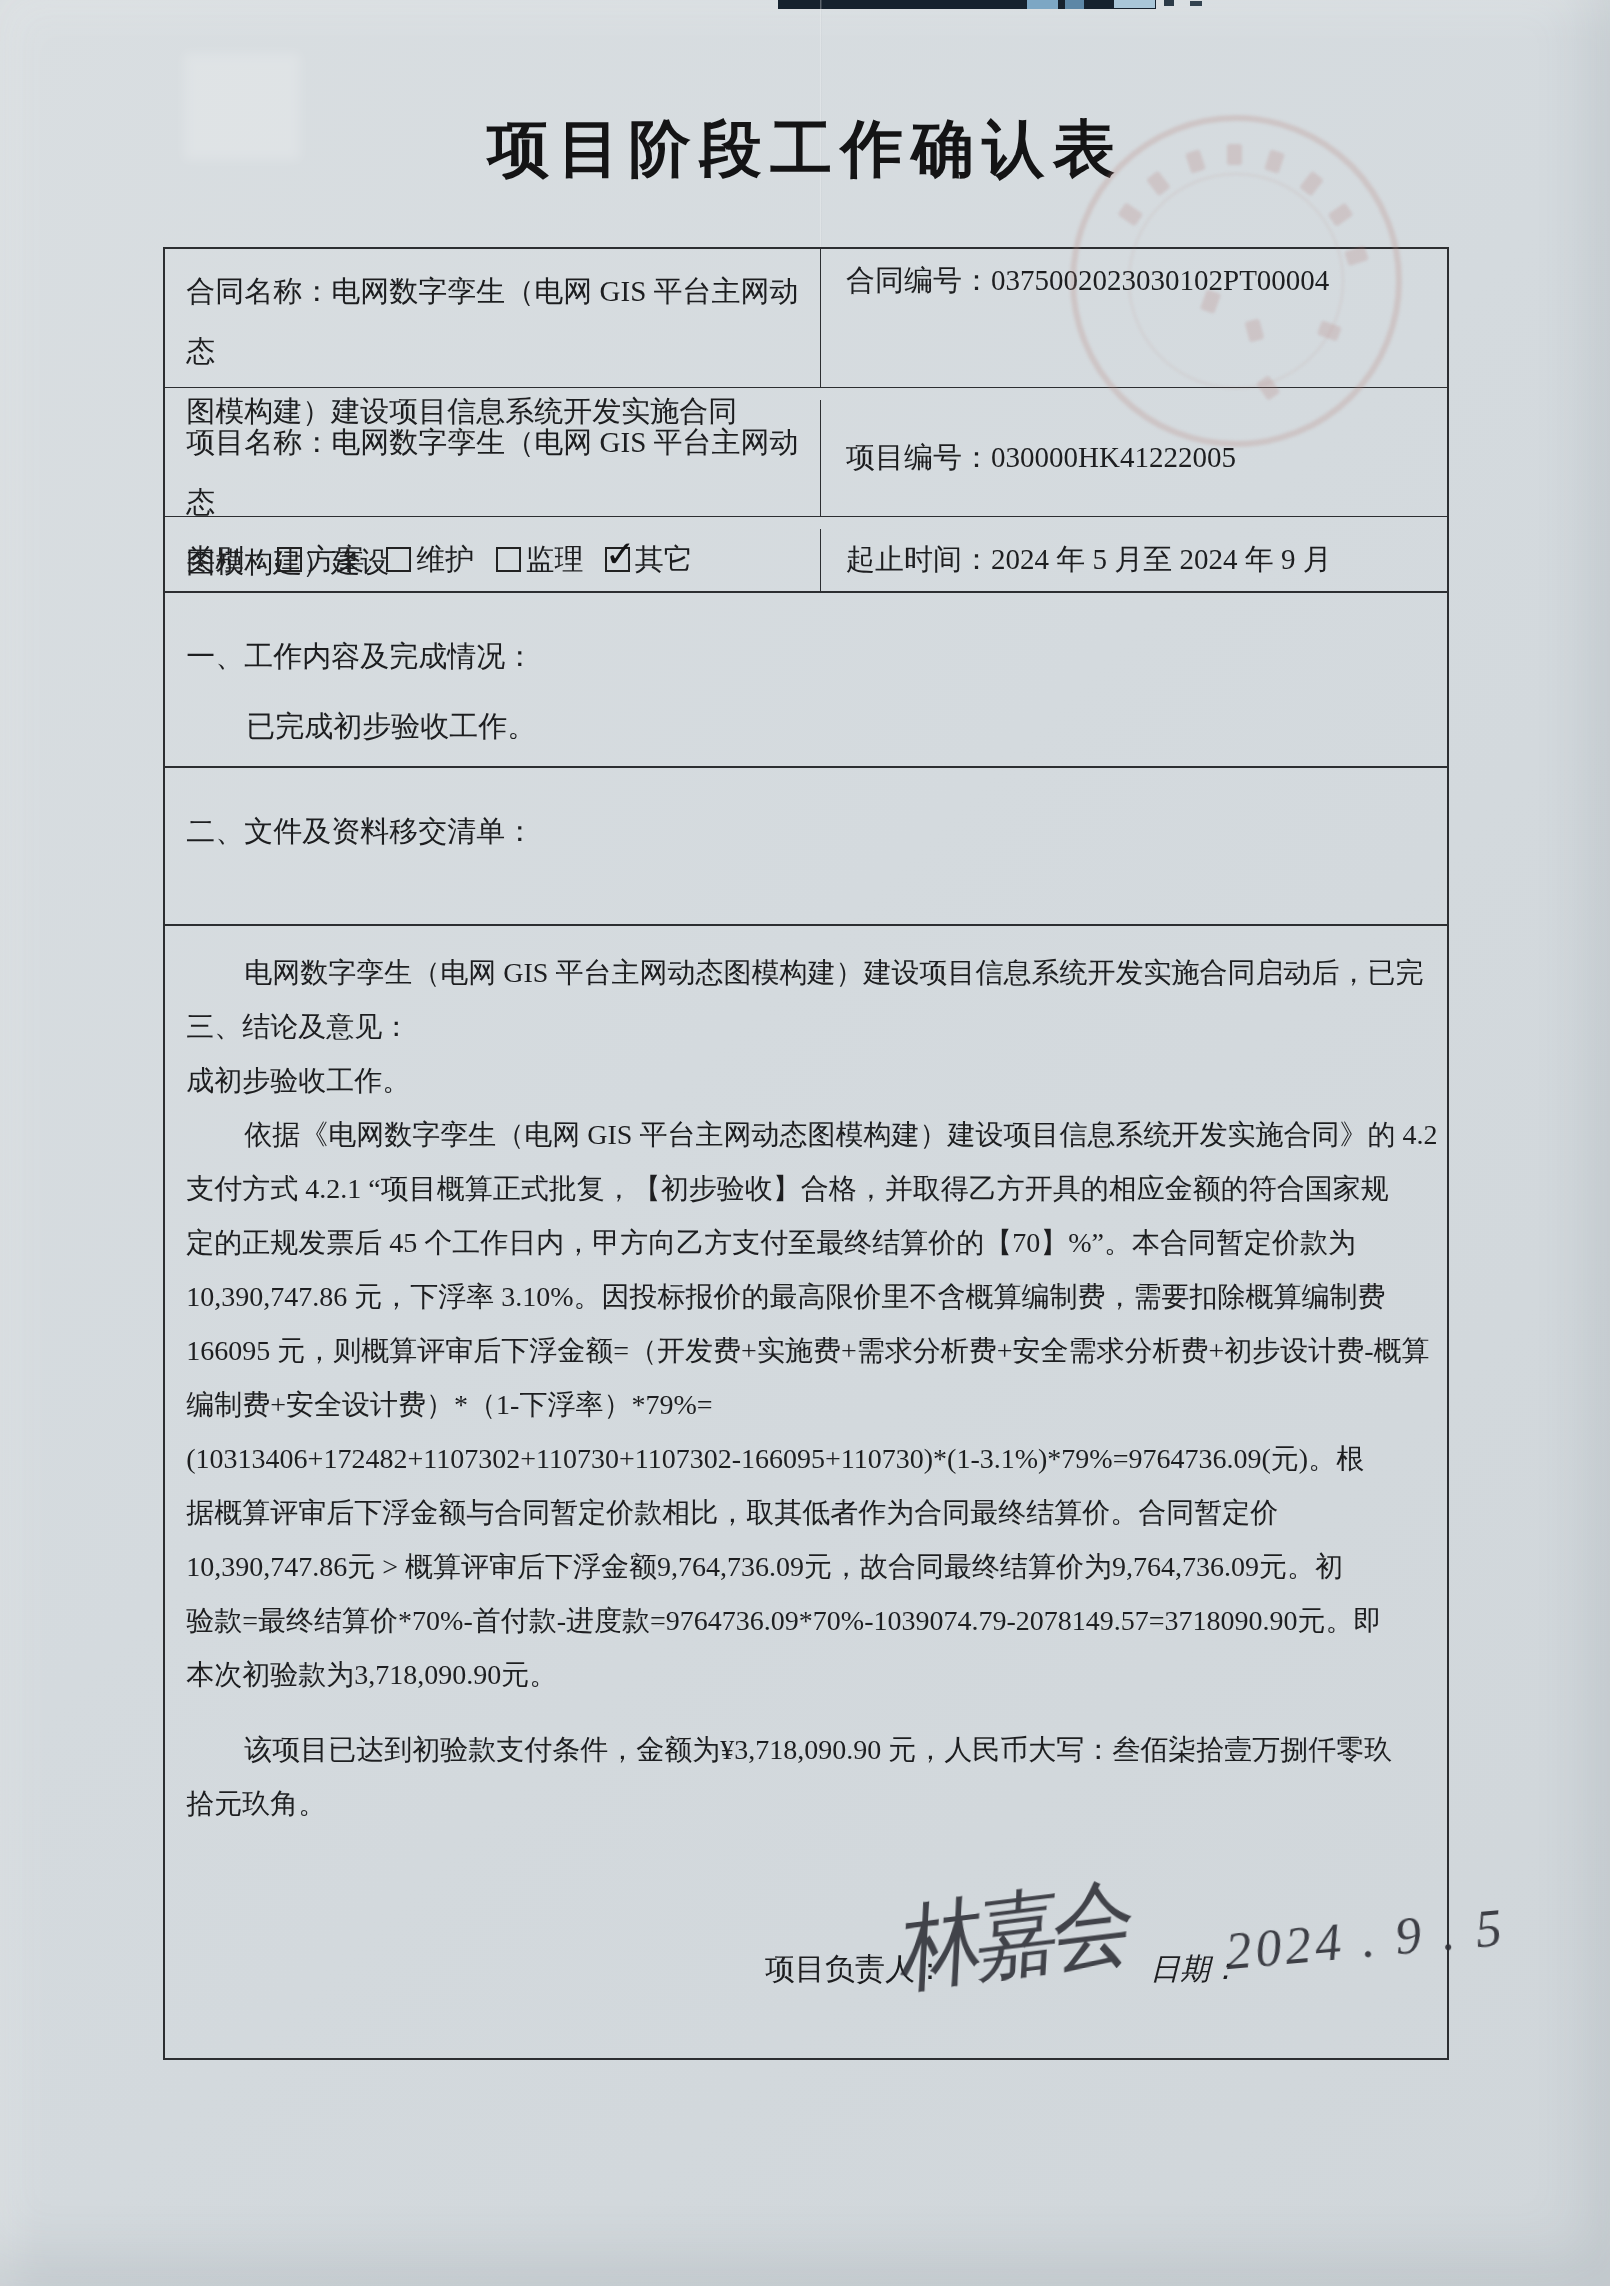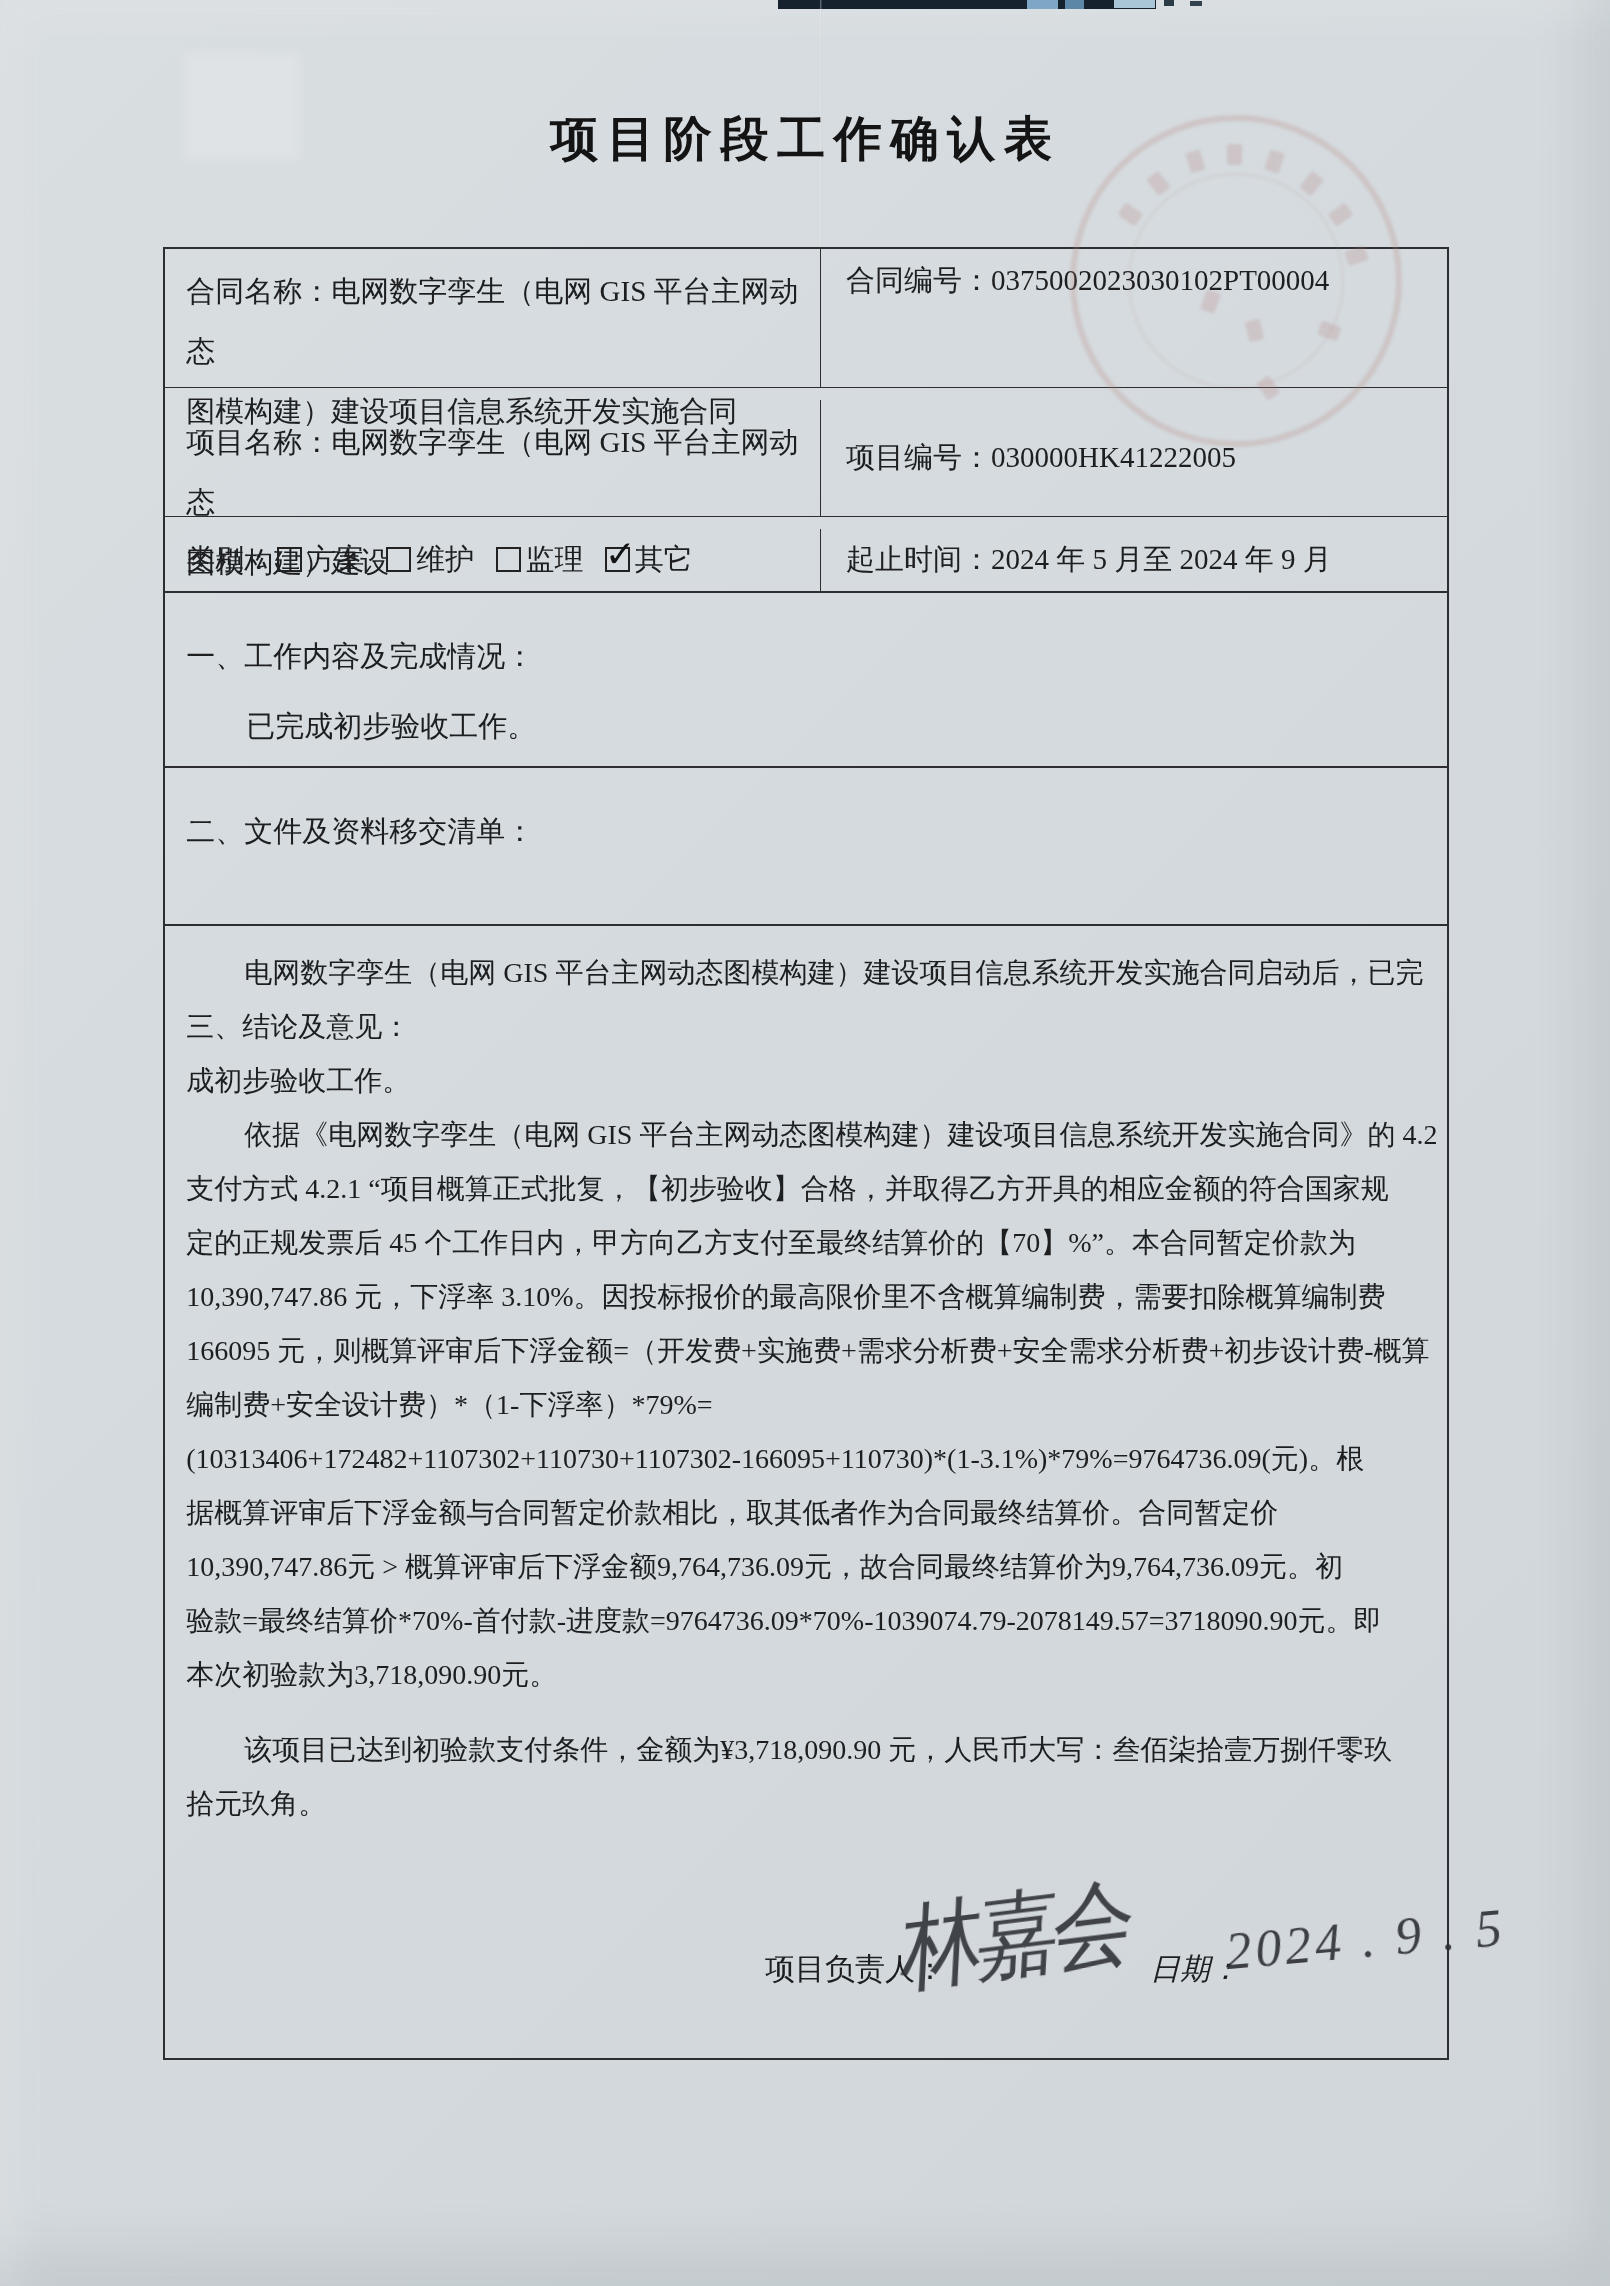--- a/index.html
+++ b/index.html
@@ -21,21 +21,21 @@
   .a-blue2{left:1065px;top:0;width:19.4px;height:8.7px;background:#5d87a6;}
   .a-blue3{left:1114px;top:0;width:41px;height:7.8px;background:#a9c6d8;}
   .a-tick1{left:1164px;top:0;width:9.7px;height:5.8px;background:#2b3a47;}
   .a-tick2{left:1190px;top:1px;width:11.6px;height:4.9px;background:#33424f;}
   .fold-line{left:820px;top:0;width:1.9px;height:248px;
     background:linear-gradient(90deg,rgba(255,255,255,0.4),rgba(120,130,140,0.12));}
   .patch{left:184px;top:53px;width:116px;height:107px;background:rgba(255,255,255,0.18);filter:blur(5.8px);}
 
   .doc-title{
     position:absolute;left:163px;top:107px;width:1285px;
-    text-align:center;font-size:48px;font-weight:bold;letter-spacing:8.7px;
+    text-align:center;font-size:62px;font-weight:bold;letter-spacing:8.7px;
     color:#141415;
   }
 
   
   .stamp{position:absolute;pointer-events:none;z-index:5;}
   .stamp-ring{
     left:1070px;top:115px;width:320px;height:320px;border-radius:50%;
     border:6.8px solid rgba(186,134,126,0.26);filter:blur(1.5px);
   }
   .stamp-ring::before{

